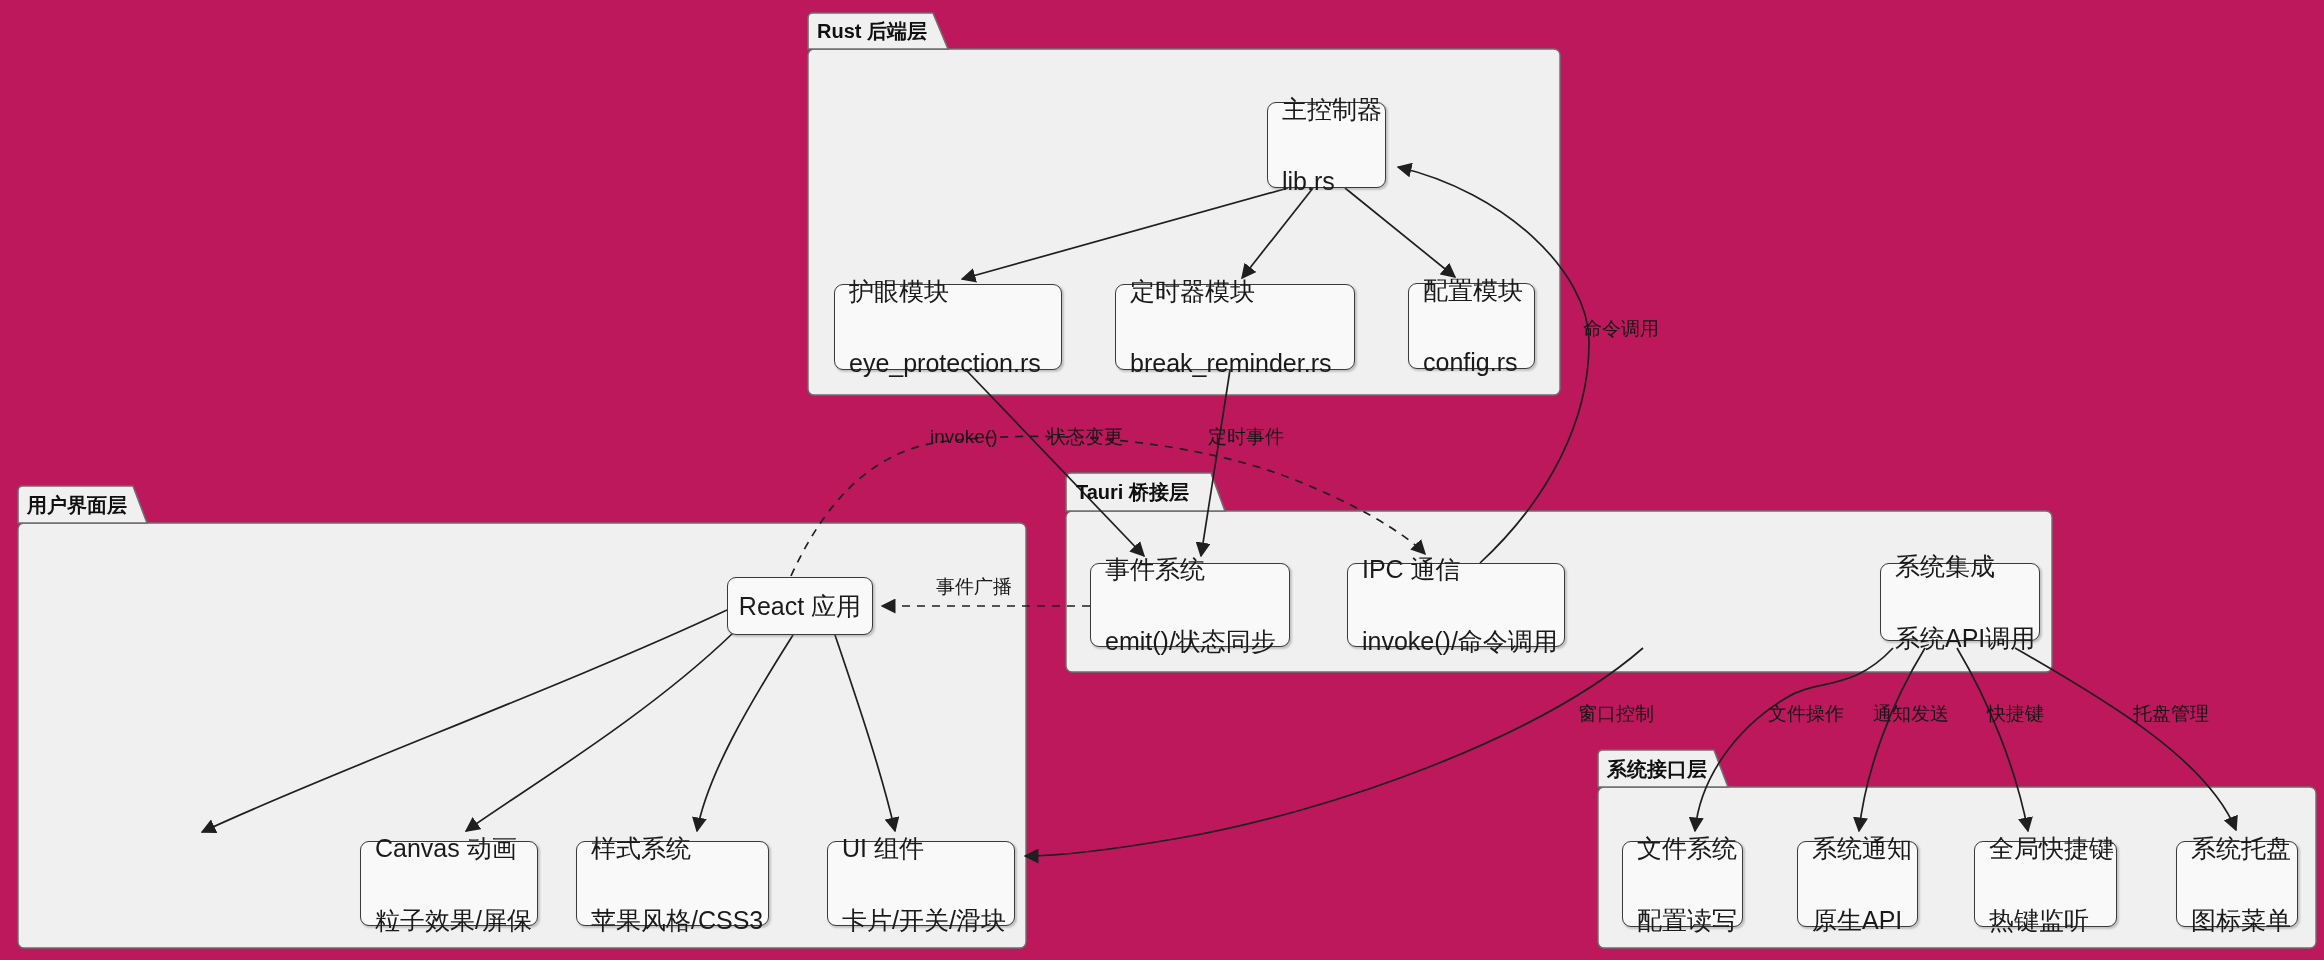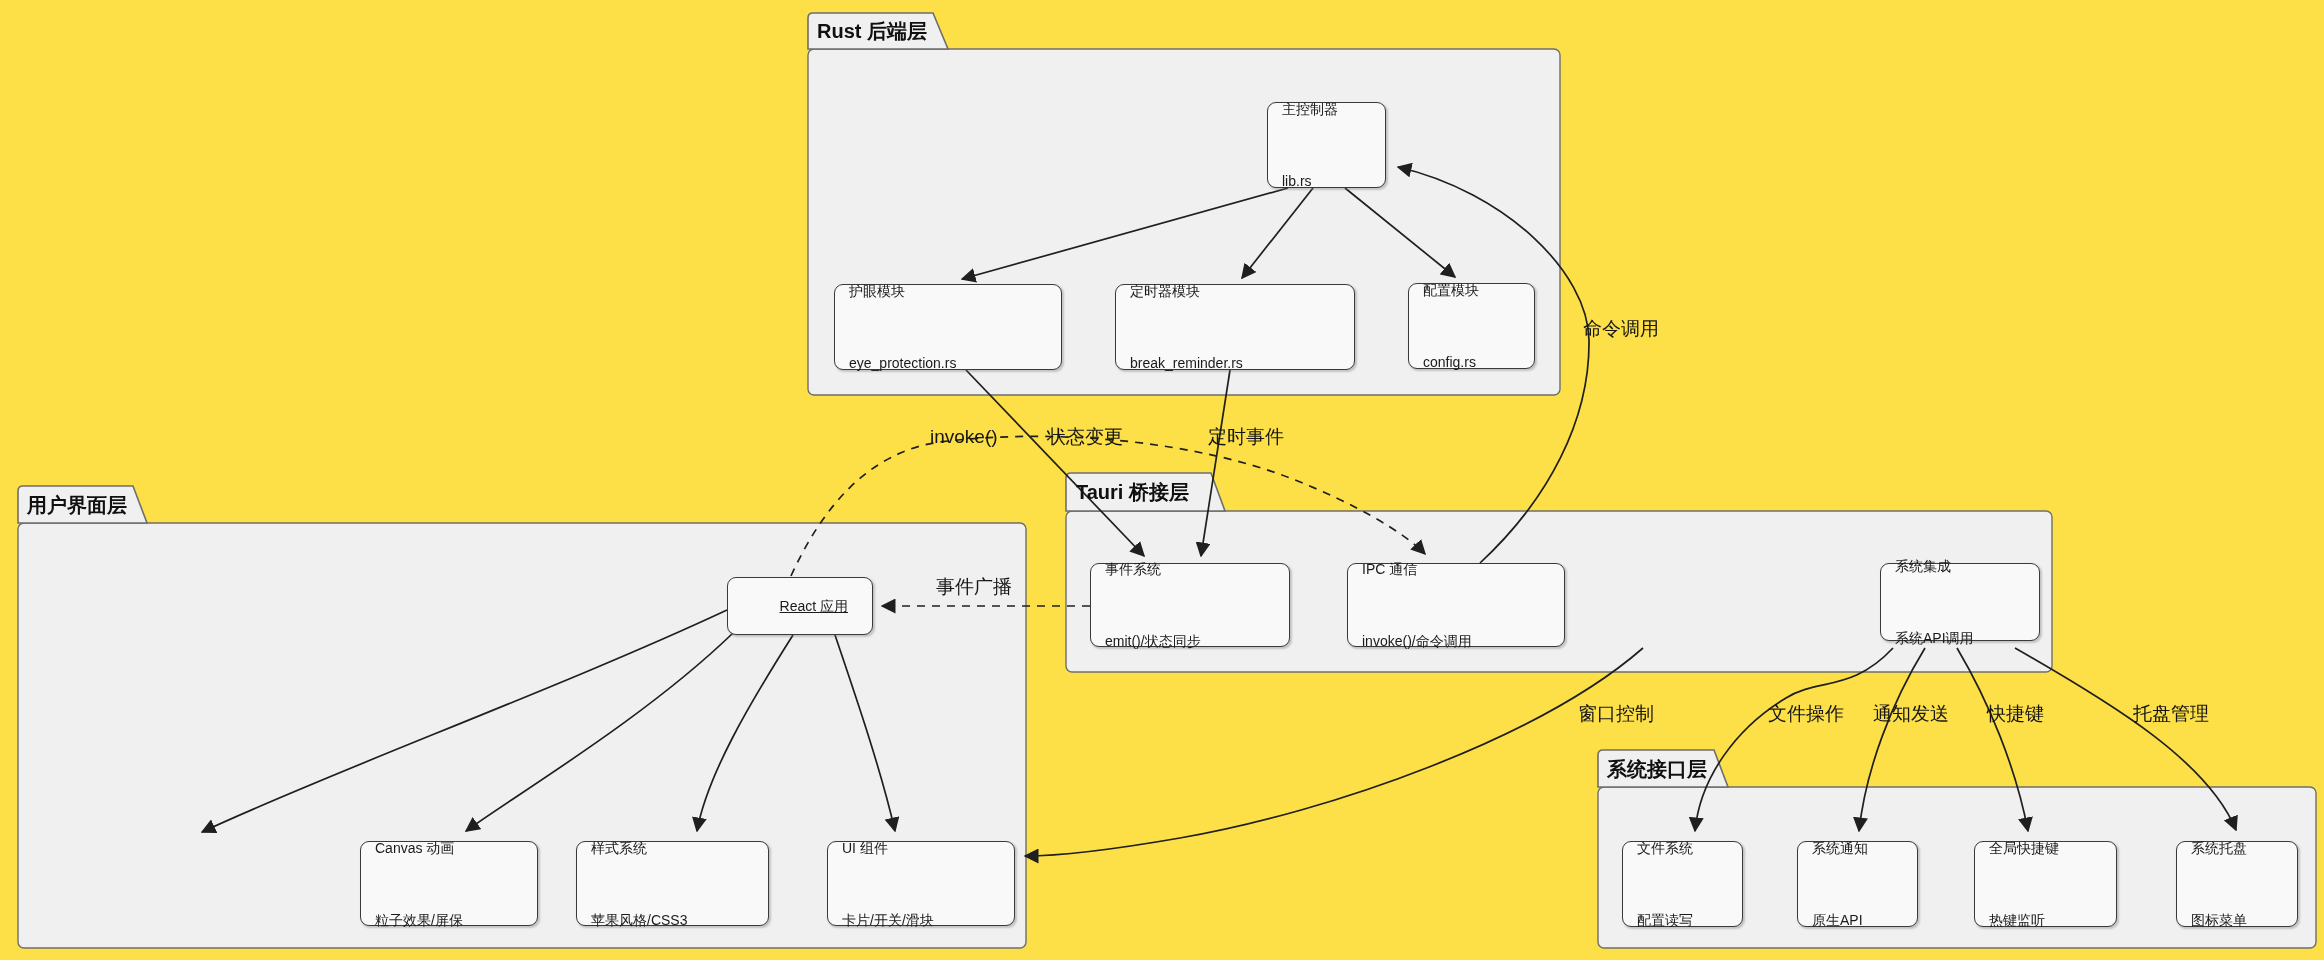--- a/index.html
+++ b/index.html
@@ -1,42 +1,42 @@
 <!DOCTYPE html>
 <html><head>
 <meta charset="utf-8">
 <style>
   html,body{margin:0;padding:0;background:#ffffff;}
   .canvas{
     position:relative;
     width:2324px;height:960px;
-    background:#fde047;
+    background:#be185d;
     font-family:"Liberation Sans","DejaVu Sans",sans-serif;
     color:#1a1a1a;
     overflow:hidden;
   }
   .layer{position:absolute;left:0;top:0;width:2324px;height:960px;}
   .pkg-title{
     position:absolute;
     font-size:20px;font-weight:bold;line-height:26px;
     white-space:nowrap;color:#101010;
   }
   .node{
     position:absolute;box-sizing:border-box;
     background:#f9f9fa;
     border:1.6px solid #3a3a3a;
     border-radius:9px;
     box-shadow:1.5px 1.5px 2px rgba(110,110,110,0.35);
     display:flex;flex-direction:column;justify-content:center;
     padding:4px 14px;
-    font-size:14px;line-height:28px;
+    font-size:25px;line-height:28px;
     white-space:nowrap;
     gap:44px;
   }
-  .node.center{align-items:flex-end;padding:4px 24px;text-decoration:underline;}
+  .node.center{align-items:center;padding:4px 3px;}
   .elabel{
     position:absolute;
     font-size:19px;line-height:22px;
     white-space:nowrap;color:#151515;
   }
   svg .pkg-body{fill:#f0f0f1;stroke:#6e6e6e;stroke-width:1.4;}
   svg .pkg-tab{fill:#f0f0f1;stroke:#6e6e6e;stroke-width:1.6;}
   svg .edge{fill:none;stroke:#1f1f1f;stroke-width:1.7;}
   svg .edge.dashed{stroke-dasharray:8 7;}
 </style>

